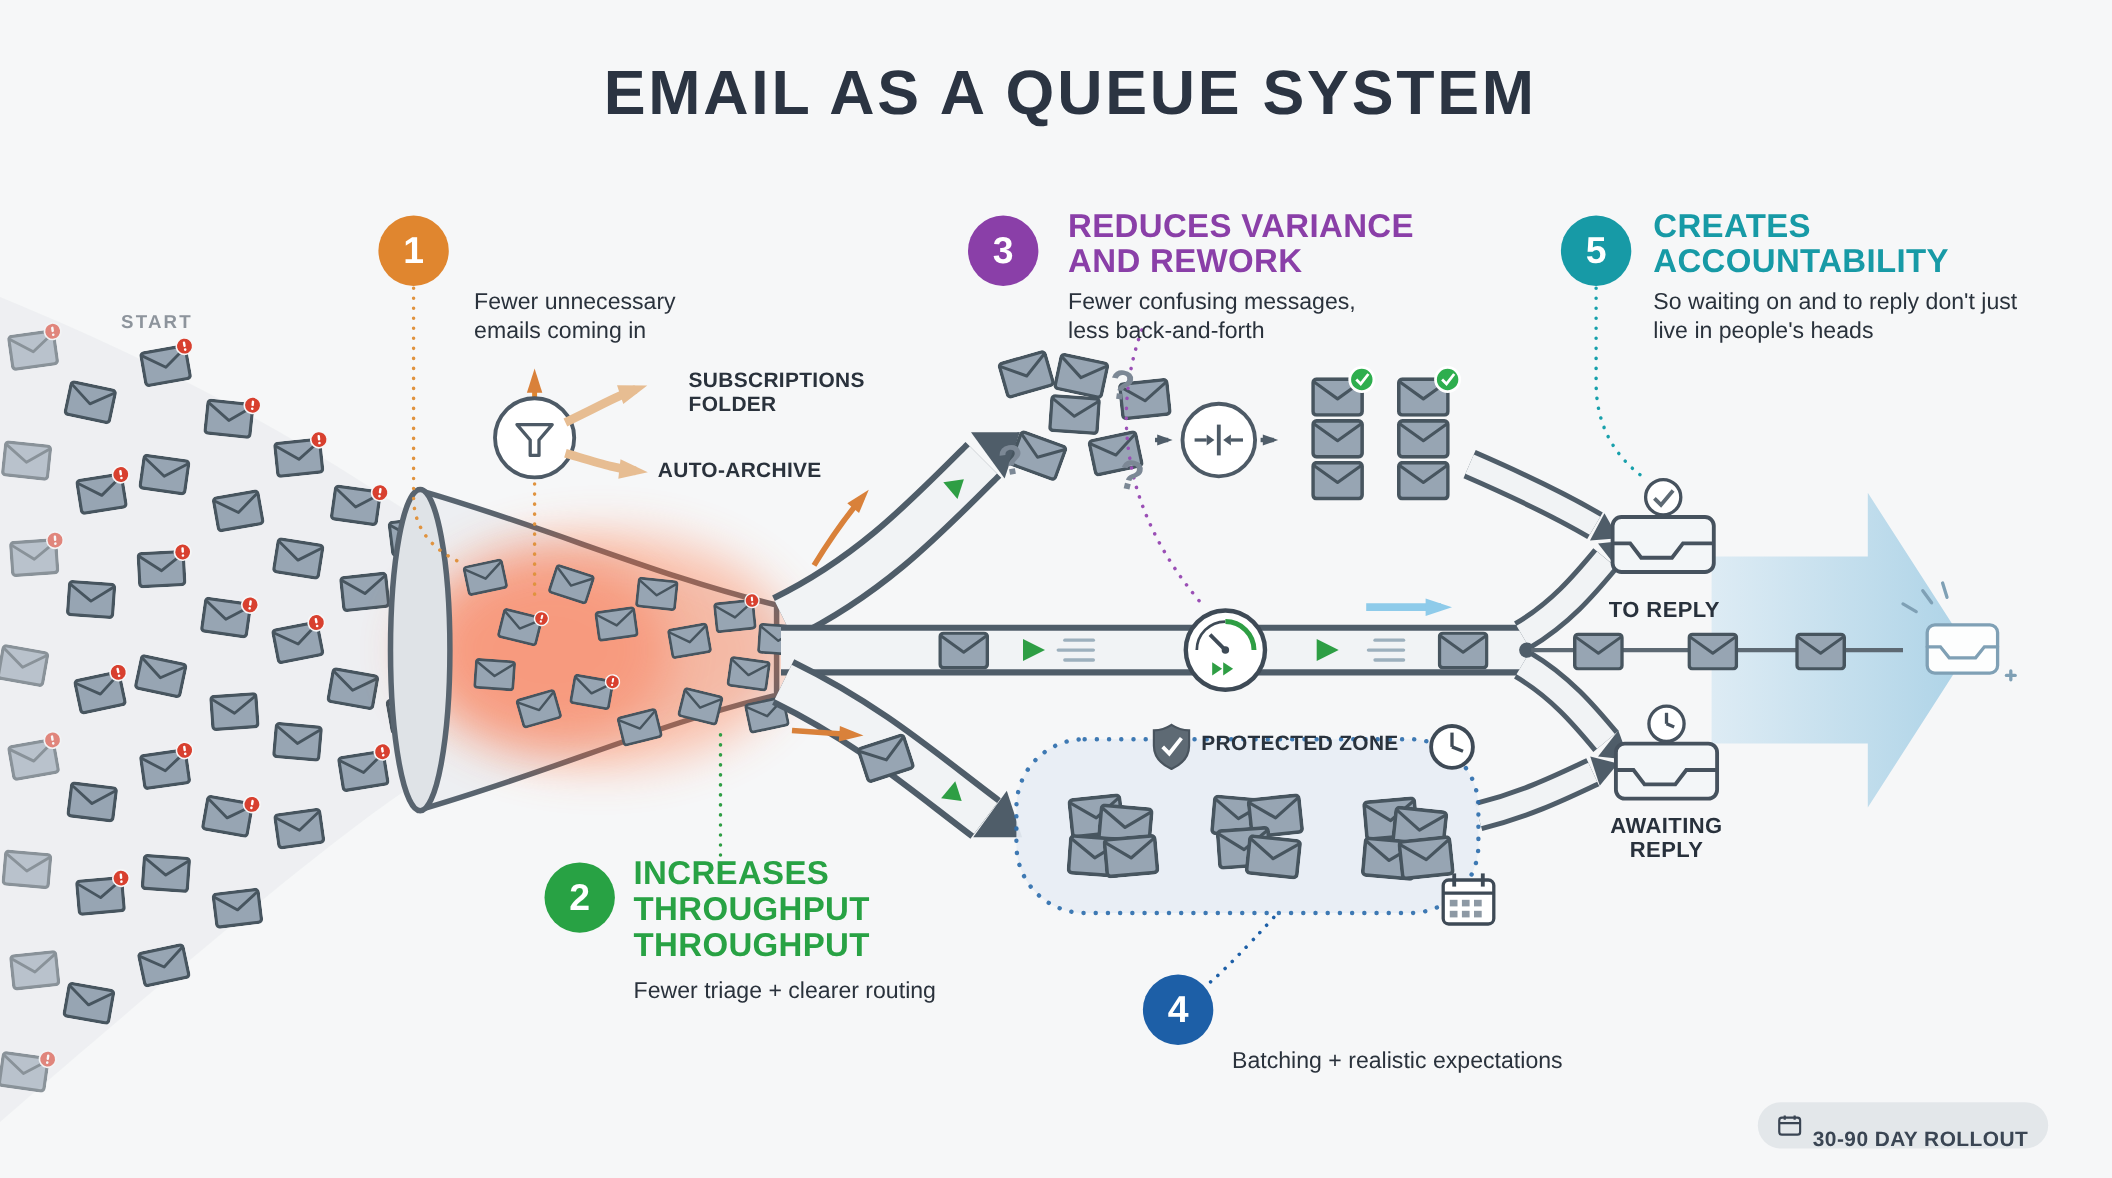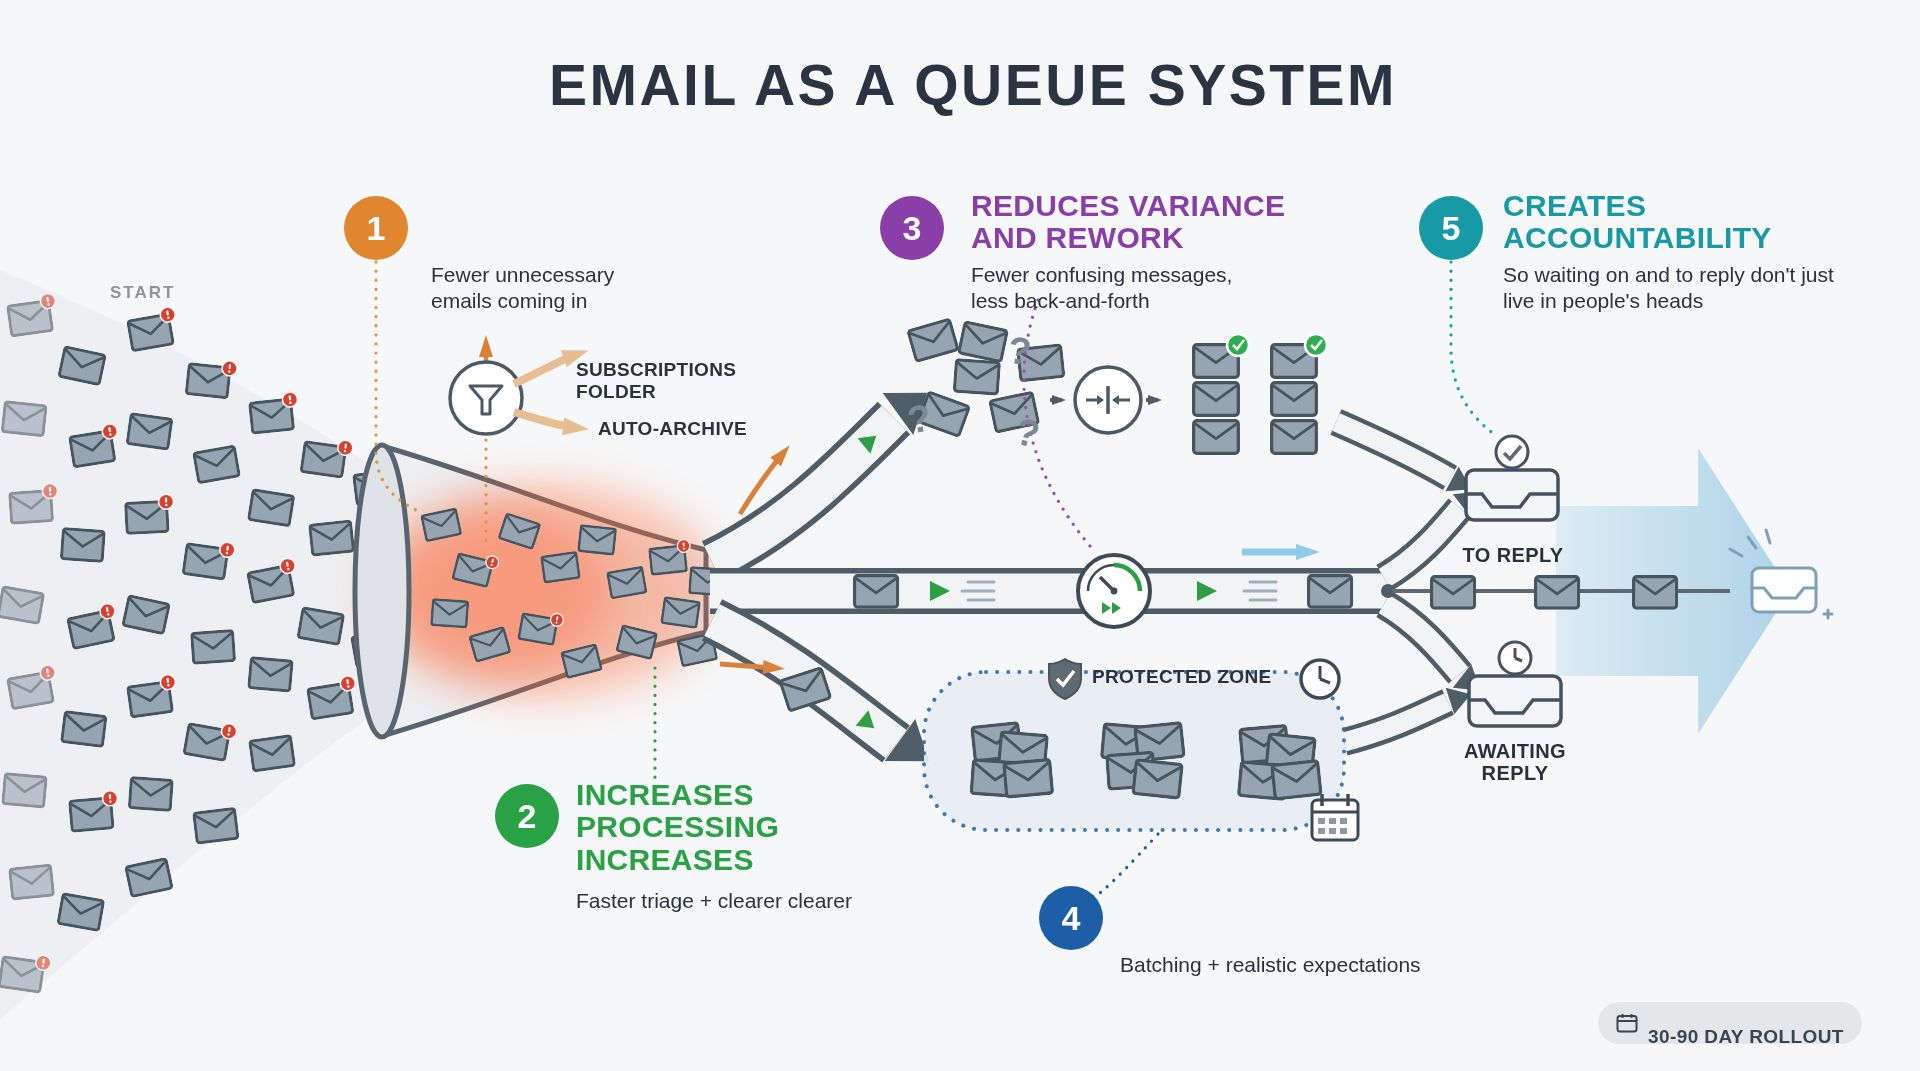--- a/index.html
+++ b/index.html
@@ -326,40 +326,40 @@
   </g>
 </svg>
 
 <div class="abs title">EMAIL AS A QUEUE SYSTEM</div>
 <div class="abs startlbl" style="left:110px;top:283px;">START</div>
 
 <div class="abs numcircle" style="left:344px;top:196px;background:#e0862f;">
       <span>1</span>
     </div>
 <div class="abs cdesc" style="left:431px;top:262px;width:230px;">Fewer unnecessary emails coming in</div>
-<div class="abs minilbl" style="left:576px;top:336px;width:190px;margin-top:23px;">SUBSCRIPTIONS FOLDER</div>
+<div class="abs minilbl" style="left:626px;top:336px;width:190px;">SUBSCRIPTIONS FOLDER</div>
 <div class="abs minilbl" style="left:598px;top:418px;width:230px;">AUTO-ARCHIVE</div>
 
 <div class="abs numcircle" style="left:880px;top:196px;background:#8a3fa8;">
       <span>3</span>
     </div>
 <div class="abs chead" style="left:971px;top:190px;width:370px;color:#8a3fa8;">REDUCES VARIANCE AND REWORK</div>
 <div class="abs cdesc" style="left:971px;top:262px;width:290px;">Fewer confusing messages, less back-and-forth</div>
 
 <div class="abs numcircle" style="left:1419px;top:196px;background:#179aa6;">
       <span>5</span>
     </div>
 <div class="abs chead" style="left:1503px;top:190px;width:310px;color:#179aa6;">CREATES ACCOUNTABILITY</div>
 <div class="abs cdesc" style="left:1503px;top:262px;width:350px;">So waiting on and to reply don't just live in people's heads</div>
 
 <div class="abs numcircle" style="left:495px;top:784px;background:#28a244;">
       <span>2</span>
     </div>
-<div class="abs chead" style="left:576px;top:779px;width:260px;color:#28a244;">INCREASES PROCESSING INCREASES</div>
-<div class="abs cdesc" style="left:576px;top:888px;width:360px;">Faster triage + clearer clearer</div>
+<div class="abs chead" style="left:576px;top:779px;width:260px;color:#28a244;">INCREASES THROUGHPUT THROUGHPUT</div>
+<div class="abs cdesc" style="left:576px;top:888px;width:360px;">Fewer triage + clearer routing</div>
 
 <div class="abs numcircle" style="left:1039px;top:886px;background:#1d5fa7;">
       <span>4</span>
     </div>
 <div class="abs cdesc" style="left:1120px;top:952px;width:380px;">Batching + realistic expectations</div>
 
 <div class="abs minilbl" style="left:1092px;top:666px;width:200px;">PROTECTED ZONE</div>
 <div class="abs traylbl" style="left:1452px;top:544px;width:122px;">TO REPLY</div>
 <div class="abs traylbl" style="left:1451px;top:740px;width:128px;">AWAITING REPLY</div>
 

